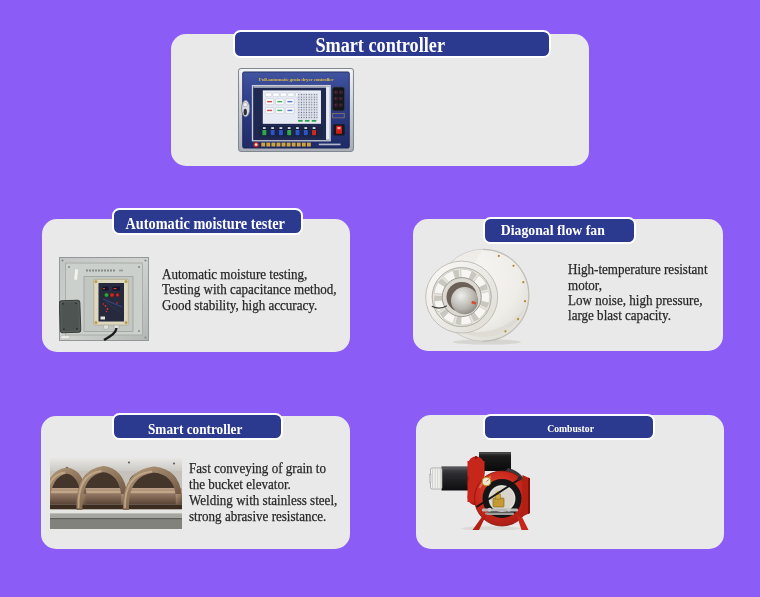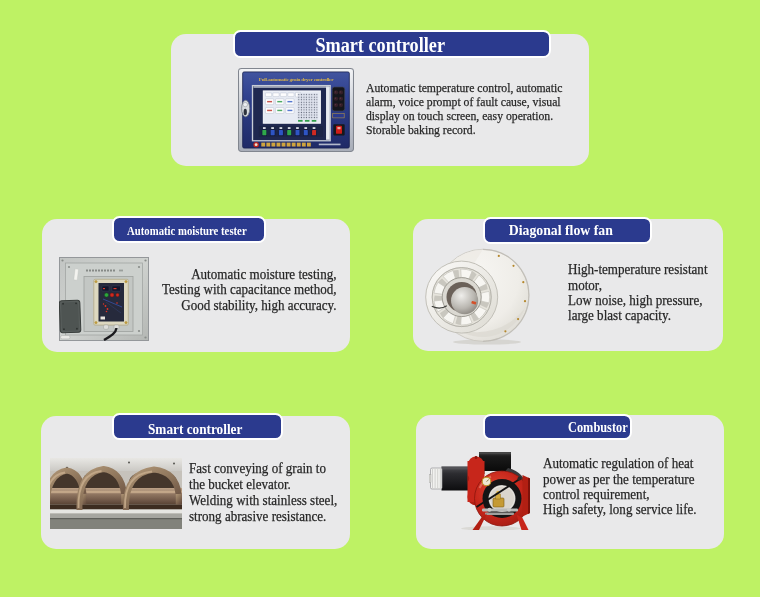--- a/index.html
+++ b/index.html
@@ -1,17 +1,17 @@
 <!DOCTYPE html>
 <html><head>
 <meta charset="utf-8">
 <style>
 * { margin:0; padding:0; box-sizing:border-box; }
 html,body { width:760px; height:597px; background:#fff; font-family:"Liberation Serif", serif; }
-#page { position:relative; width:760px; height:597px; overflow:hidden; background:#bef264; }
+#page { position:relative; width:760px; height:597px; overflow:hidden; background:#8b5cf6; }
 .card { position:absolute; background:#e9e9ea; border-radius:15px; }
 .ribbon { position:absolute; background:#2b3a8e; border:2px solid #fff; border-radius:7.5px;
   color:#fff; font-weight:bold; text-align:center; white-space:nowrap; }
 .ribbon span { display:inline-block; }
 .body { position:absolute; color:#262626; white-space:nowrap; -webkit-text-stroke:0.25px #262626; }
 .body span { display:inline-block; transform-origin:left top; }
 svg { position:absolute; display:block; }
 </style>
 </head>
 <body>
@@ -115,26 +115,23 @@
 <rect x="47.0" y="76.4" width="3.7" height="4" fill="#cfa43e"></rect>
 <rect x="51.900000000000006" y="76.4" width="3.7" height="4" fill="#cfa43e"></rect>
 <rect x="56.800000000000004" y="76.4" width="3.7" height="4" fill="#cfa43e"></rect>
 <rect x="61.7" y="76.4" width="3.7" height="4" fill="#cfa43e"></rect>
 <rect x="66.6" y="76.4" width="3.7" height="4" fill="#cfa43e"></rect>
 <rect x="78" y="77.4" width="21" height="1.7" fill="#c3c9d6" opacity="0.9"></rect>
 <ellipse cx="7.4" cy="41.5" rx="3.9" ry="8.5" fill="#d8dbe0" stroke="#70767f" stroke-width="0.8"></ellipse>
 <circle cx="7" cy="37.5" r="2.2" fill="#eceef1" stroke="#8b9097" stroke-width="0.5"></circle>
 <ellipse cx="7" cy="45" rx="1.6" ry="3.4" fill="#2c313c"></ellipse>
 </svg>
-  <div class="body" style="left:366.4px; top:80.6px; font-size:13.5px; line-height:14.15px;">
-    <span style="transform:scaleX(0.868);">Automatic temperature control, automatic<br>alarm, voice prompt of fault cause, visual<br>display on touch screen, easy operation.<br>Storable baking record.</span>
-  </div>
 
   <div class="card" style="left:42px; top:218.5px; width:308px; height:133px;"></div>
-  <div class="ribbon" style="left:112px; top:216px; width:154px; height:26.9px; font-size:12px; line-height:23.4px;">
+  <div class="ribbon" style="left:112px; top:208px; width:191px; height:26.9px; font-size:16px; line-height:23.4px;">
     <span style="transform:scaleX(0.894); position:relative; top:1.5px; left:-2px;">Automatic moisture tester</span>
   </div>
   <svg id="tester" style="left:59px; top:256.5px;" width="90" height="84" viewBox="0 0 90 84">
 <defs>
 <linearGradient id="tpl" x1="0" y1="0" x2="1" y2="1">
           <stop offset="0" stop-color="#c2c5c3"></stop>
           <stop offset="0.5" stop-color="#cfd2cf"></stop>
           <stop offset="1" stop-color="#b4b7b4"></stop>
         </linearGradient>
 </defs>
@@ -178,26 +175,26 @@
 <g transform="rotate(-2 11 59)">
         <rect x="0.8" y="43.5" width="20.5" height="32" rx="2.5" fill="#585e5c" stroke="#383d3b" stroke-width="1"></rect>
         <rect x="2.6" y="45.3" width="16.9" height="28.4" rx="2" fill="#4e5452"></rect>
         <circle cx="4.5" cy="46.5" r="0.9" fill="#2c302e"></circle>
         <circle cx="17.5" cy="46.5" r="0.9" fill="#2c302e"></circle>
         <circle cx="4.5" cy="72" r="0.9" fill="#2c302e"></circle>
         <circle cx="17.5" cy="72" r="0.9" fill="#2c302e"></circle>
       </g>
 <rect x="1.5" y="78.5" width="9.5" height="3.4" rx="1.6" fill="#e9e9e5" stroke="#a8aba8" stroke-width="0.5"></rect>
 </svg>
-  <div class="body" style="left:162.4px; top:266.9px; font-size:15px; line-height:15.4px;text-align:right;">
+  <div class="body" style="left:162.4px; top:266.9px; font-size:15px; line-height:15.4px;">
     <span style="transform:scaleX(0.87);">Automatic moisture testing,<br>Testing with capacitance method,<br>Good stability, high accuracy.</span>
   </div>
 
   <div class="card" style="left:413.2px; top:218.5px; width:310.3px; height:132.5px;"></div>
-  <div class="ribbon" style="left:483.2px; top:216.8px; width:169px; height:27px; font-size:14.5px; line-height:23px;">
+  <div class="ribbon" style="left:483.2px; top:216.8px; width:153px; height:27px; font-size:14.5px; line-height:23px;">
     <span style="transform:scaleX(0.95); position:relative; left:-7px;">Diagonal flow fan</span>
   </div>
   <svg id="fan" style="left:424.6px; top:248px;" width="110" height="97" viewBox="0 0 110 97">
 <defs>
 <radialGradient id="fback" cx="0.35" cy="0.3" r="0.9">
           <stop offset="0" stop-color="#f8f7f4"></stop>
           <stop offset="0.6" stop-color="#efedE8"></stop>
           <stop offset="1" stop-color="#d5d3cb"></stop>
         </radialGradient>
 <radialGradient id="fdome" cx="0.38" cy="0.32" r="0.85">
@@ -315,21 +312,21 @@
 <rect x="71.3" y="36" width="5.5" height="10.5" fill="url(#ablade)" opacity="0.9"></rect>
 <path d="M 76 52 Q 74.5 15 104 11.5 Q 126 14 128.5 36" fill="none" stroke="url(#ablade)" stroke-width="6"></path>
 <path d="M 75 50 Q 74 16 102 13.5" fill="none" stroke="#c7ab8c" stroke-width="1.8" opacity="0.85"></path>
 <rect x="125.8" y="36" width="5.5" height="10.5" fill="url(#ablade)" opacity="0.9"></rect>
 </svg>
   <div class="body" style="left:188.8px; top:459.5px; font-size:15px; line-height:16px;">
     <span style="transform:scaleX(0.87);">Fast conveying of grain to<br>the bucket elevator.<br>Welding with stainless steel,<br>strong abrasive resistance.</span>
   </div>
 
   <div class="card" style="left:415.5px; top:415px; width:308px; height:134px;"></div>
-  <div class="ribbon" style="left:483.2px; top:413.7px; width:149px; height:26.1px; font-size:14px; line-height:22.1px;text-align:right;">
+  <div class="ribbon" style="left:483.2px; top:413.7px; width:172px; height:26.1px; font-size:11px; line-height:22.1px;">
     <span style="transform:scaleX(0.88); position:relative; top:1.5px; left:1.5px;">Combustor</span>
   </div>
   <svg id="burner" style="left:429px; top:451px;" width="101" height="79" viewBox="0 0 101 79">
 <defs>
 <linearGradient id="bmot" x1="0" y1="0" x2="0" y2="1">
           <stop offset="0" stop-color="#4e4e52"></stop>
           <stop offset="0.3" stop-color="#2c2c30"></stop>
           <stop offset="1" stop-color="#0d0d0f"></stop>
         </linearGradient>
 <linearGradient id="bbox" x1="0" y1="0" x2="0" y2="1">
@@ -376,17 +373,14 @@
       <circle cx="80" cy="58.8" r="2" fill="#c8c9c7"></circle>
 <circle cx="57.5" cy="30.5" r="4.3" fill="#efe7d2" stroke="#bb9429" stroke-width="1.1"></circle>
 <line x1="57.5" y1="30.5" x2="59.8" y2="28.6" stroke="#6b5410" stroke-width="0.7"></line>
 <line x1="91.5" y1="27.5" x2="47.5" y2="56" stroke="#141414" stroke-width="1.9"></line>
 <circle cx="90.5" cy="27.5" r="2" fill="#2a2a2a"></circle>
 <path d="M 93.5 24 L 101 27.5 L 101 62 L 93.5 65.5 Z" fill="#b21f13"></path>
 <path d="M 99 26.6 L 101 27.5 L 101 62 L 99 62.9 Z" fill="#7e120a"></path>
 <path d="M 52.5 66.5 L 58 62.5 L 50 79 L 43.5 79 Z" fill="#b21f13"></path>
 <path d="M 87.5 63.5 L 93.5 67 L 99.5 79 L 92.5 79 Z" fill="#c7261b"></path>
 </svg>
-  <div class="body" style="left:542.8px; top:456.2px; font-size:15px; line-height:15.4px;">
-    <span style="transform:scaleX(0.87);">Automatic regulation of heat<br>power as per the temperature<br>control requirement,<br>High safety, long service life.</span>
-  </div>
 
 </div>
 
 </body></html>

